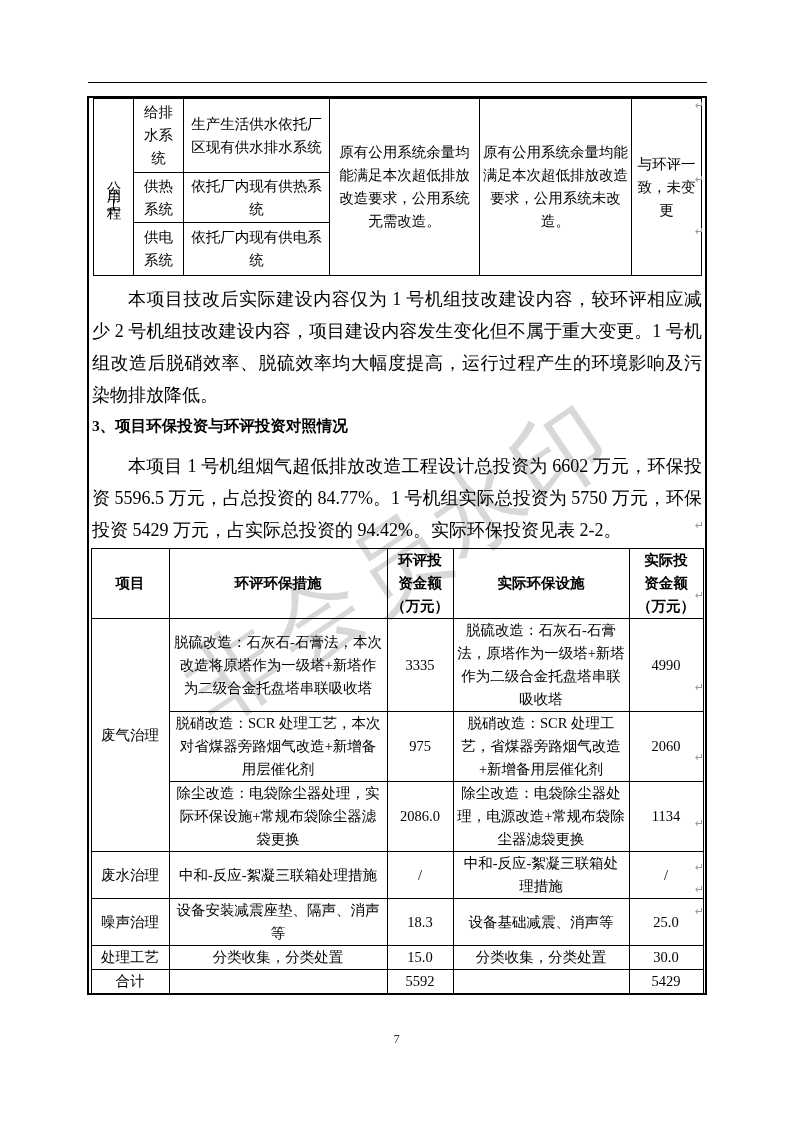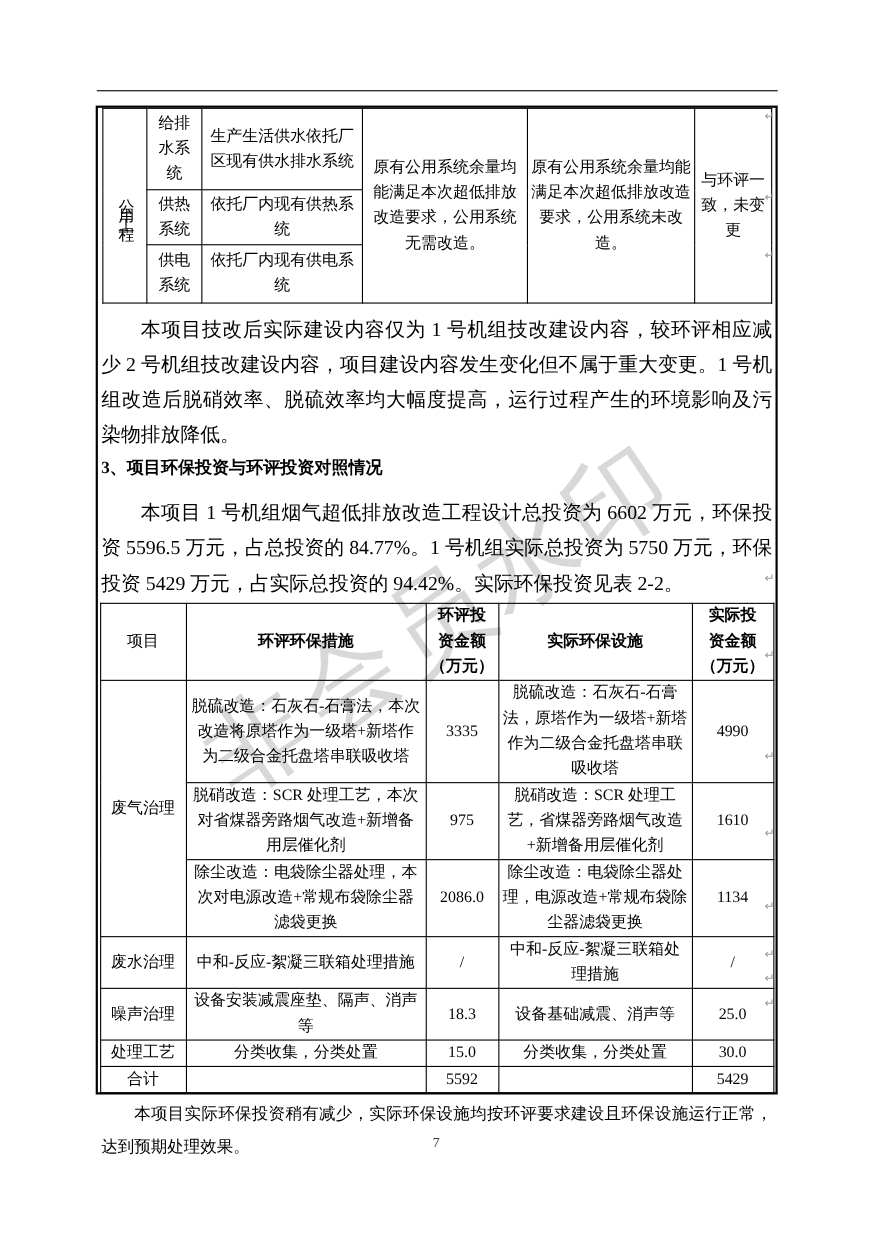--- a/index.html
+++ b/index.html
@@ -121,45 +121,45 @@
     <table class="invest-table">
       <colgroup>
         <col style="width:78px">
           <col style="width:218px">
           <col style="width:66px">
         <col style="width:176px">
           <col style="width:74px">
       </colgroup>
       <tbody>
           <tr>
-        <th style="height:60px;font-weight:normal">项目</th>
+        <th style="height:60px;font-weight:bold">项目</th>
         <th style="font-weight:bold">环评环保措施</th>
         <th style="font-weight:bold">环评投
 资金额
 （万元）</th>
         <th style="font-weight:bold">实际环保设施</th>
         <th style="font-weight:bold">实际投
 资金额
 （万元）</th>
       </tr>
       <tr>
         <td rowspan="3">废气治理</td>
         <td style="height:92px">脱硫改造：石灰石-石膏法，本次改造将原塔作为一级塔+新塔作为二级合金托盘塔串联吸收塔</td>
         <td>3335</td>
         <td>脱硫改造：石灰石-石膏法，原塔作为一级塔+新塔作为二级合金托盘塔串联吸收塔</td>
         <td>4990</td>
       </tr>
       <tr>
         <td style="height:70px">脱硝改造：SCR 处理工艺，本次对省煤器旁路烟气改造+新增备用层催化剂</td>
         <td>975</td>
         <td>脱硝改造：SCR 处理工艺，省煤器旁路烟气改造+新增备用层催化剂</td>
-        <td>1610</td>
-      </tr>
-      <tr>
-        <td style="height:68px">除尘改造：电袋除尘器处理，本次对电源改造+常规布袋除尘器滤袋更换</td>
+        <td>2060</td>
+      </tr>
+      <tr>
+        <td style="height:68px">除尘改造：电袋除尘器处理，实际环保设施+常规布袋除尘器滤袋更换</td>
         <td>2086.0</td>
         <td>除尘改造：电袋除尘器处理，电源改造+常规布袋除尘器滤袋更换</td>
         <td>1134</td>
       </tr>
       <tr>
         <td style="height:46px">废水治理</td>
         <td>中和-反应-絮凝三联箱处理措施</td>
         <td>/</td>
         <td>中和-反应-絮凝三联箱处理措施</td>
         <td>/</td>
@@ -181,21 +181,20 @@
       <tr>
         <td style="height:22px">合计</td>
         <td></td>
         <td>5592</td>
         <td></td>
         <td>5429</td>
       </tr>
     </tbody>
       </table>
 
-    <p class="closing-para">本项目实际环保投资稍有减少，实际环保设施均按环评要求建设且环保设施运行正常，达到预期处理效果。</p>
 
   </div>
 
   <span class="pilcrow" style="top:100px">↵</span>
   <span class="pilcrow" style="top:174px">↵</span>
   <span class="pilcrow" style="top:226px">↵</span>
   <span class="pilcrow" style="top:520px">↵</span>
   <span class="pilcrow" style="top:590px">↵</span>
   <span class="pilcrow" style="top:682px">↵</span>
   <span class="pilcrow" style="top:752px">↵</span>

